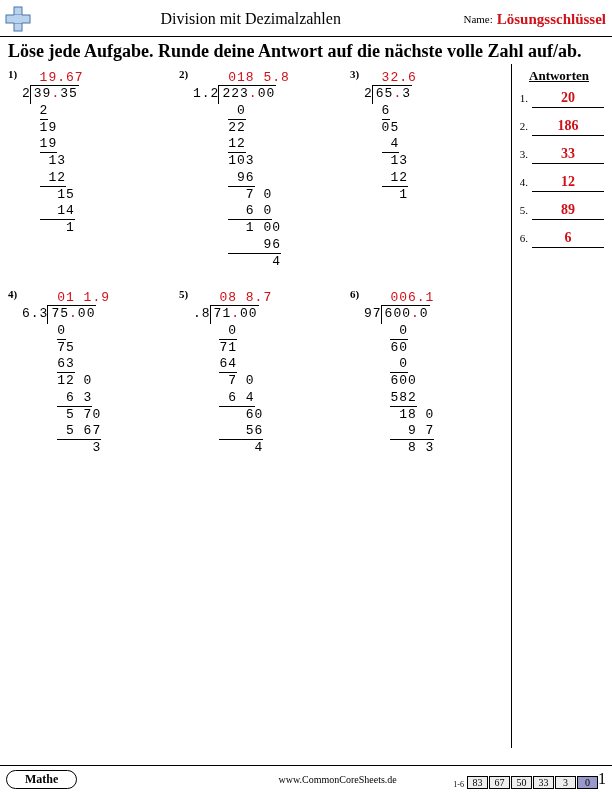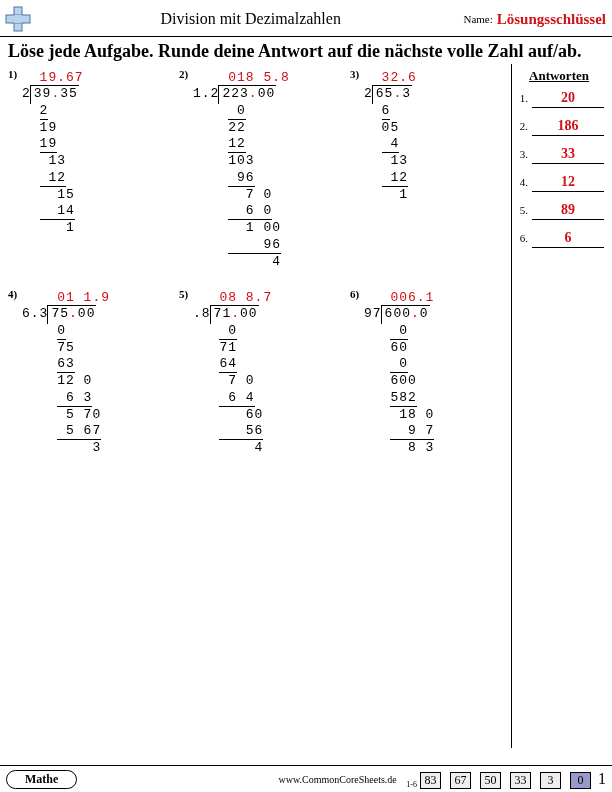--- a/index.html
+++ b/index.html
@@ -25,21 +25,21 @@
   .quo{color:#cf1118}
   .brak{position:relative;display:inline-block}
   .brak::before{content:"";position:absolute;left:-1px;top:-1px;height:calc(100% + 2px);border-left:1.2px solid #000}
   .brak::after{content:"";position:absolute;left:-1px;top:-1px;width:100%;border-top:1.2px solid #000}
   .brak-inner{padding:0 2px 0 3px}
   .ul{border-bottom:1.2px solid #000;display:inline-block}
   .footer{position:absolute;bottom:0;left:0;right:0;border-top:1px solid #000;display:flex;align-items:center;padding:2px 6px;height:22px;font-size:11px}
   .subj{border:1px solid #000;border-radius:10px;padding:1px 18px;font-weight:bold;font-size:12px}
   .site{flex:1;text-align:center;font-size:10px}
   .pagenum{font-size:16px}
-  .meter{display:flex;gap:9px;margin-left:auto;font-size:12px}
+  .meter{display:flex;gap:1px;margin-left:auto;font-size:10px}
   .meter span{display:inline-block;width:17px;text-align:center;border:1px solid #000;padding:0 1px;background:#eee}
   .meter-label{font-size:8px;align-self:flex-end;margin-right:3px}
   .meter span.z{background:#99c}
 </style>
 </head>
 <body>
 
 <div class="header">
   <div class="logo">
     <svg width="28" height="28" viewBox="0 0 28 28">
@@ -180,21 +180,21 @@
           <span class="ans-val red">6</span>
         </div>
       </div>
   </div>
 </div>
 
 <div class="footer">
   <span class="subj">Mathe</span>
   <span class="site">www.CommonCoreSheets.de</span>
   <span class="pagenum">1</span>
-  <div style="position:absolute;right:21px;bottom:3px;display:flex;align-items:flex-end">
+  <div style="position:absolute;right:14px;bottom:3px;display:flex;align-items:flex-end">
     <span class="meter-label">1-6</span>
     <span class="meter" id="meter">
         <span>83</span>
         <span>67</span>
         <span>50</span>
         <span>33</span>
         <span>3</span>
         <span class="z">0</span>
       </span>
   </div>

